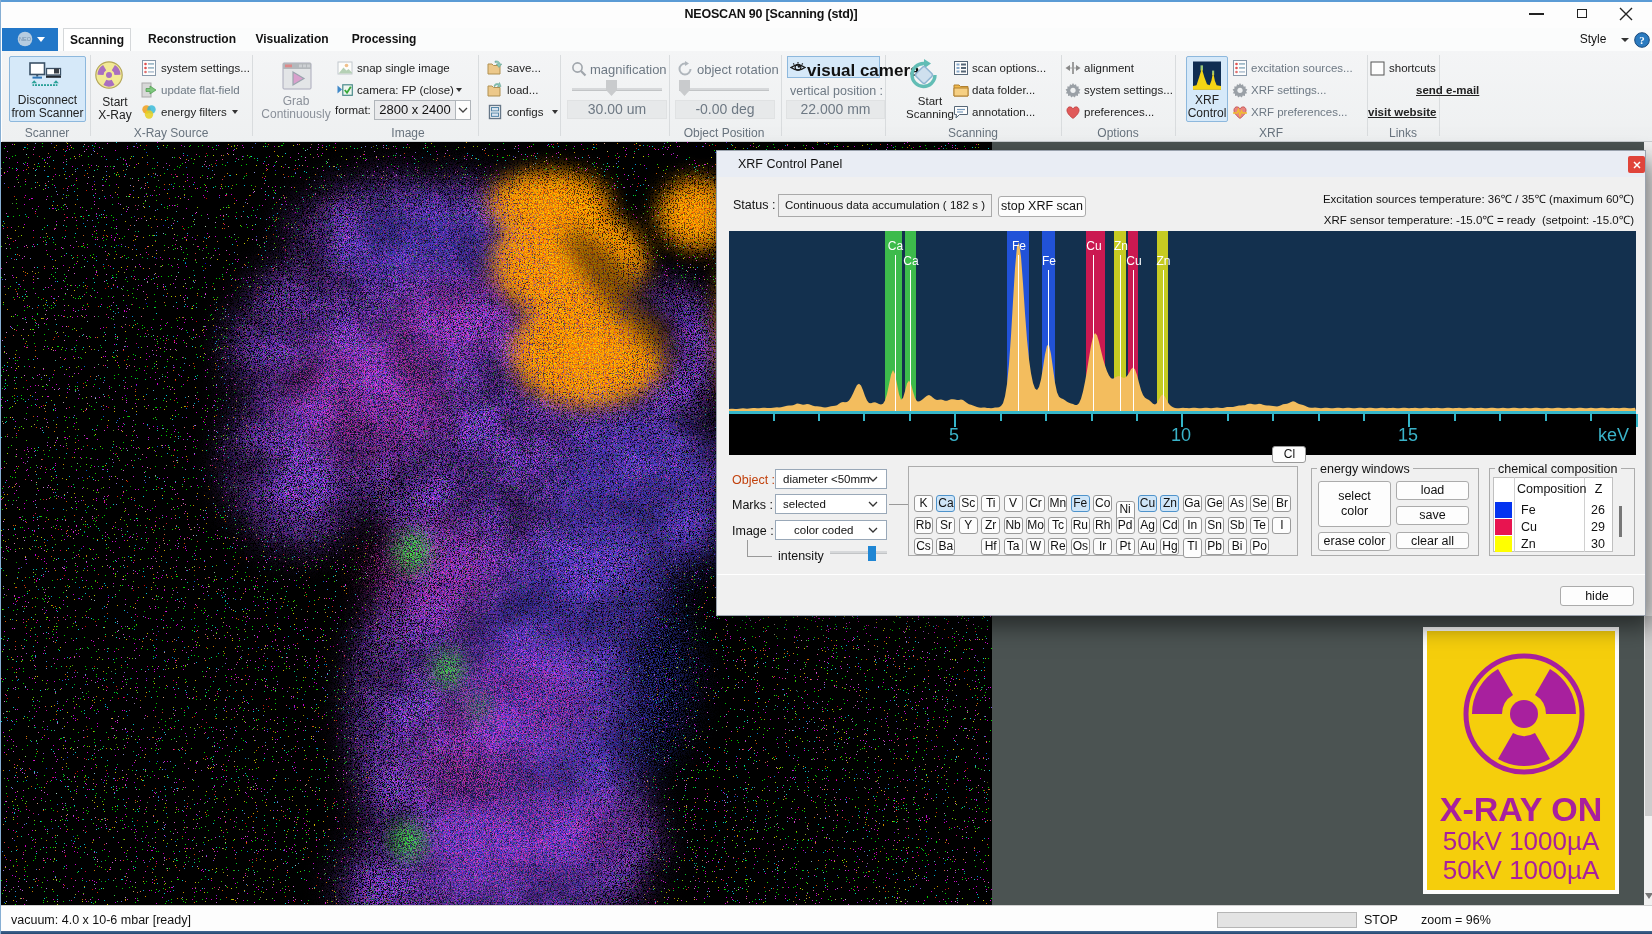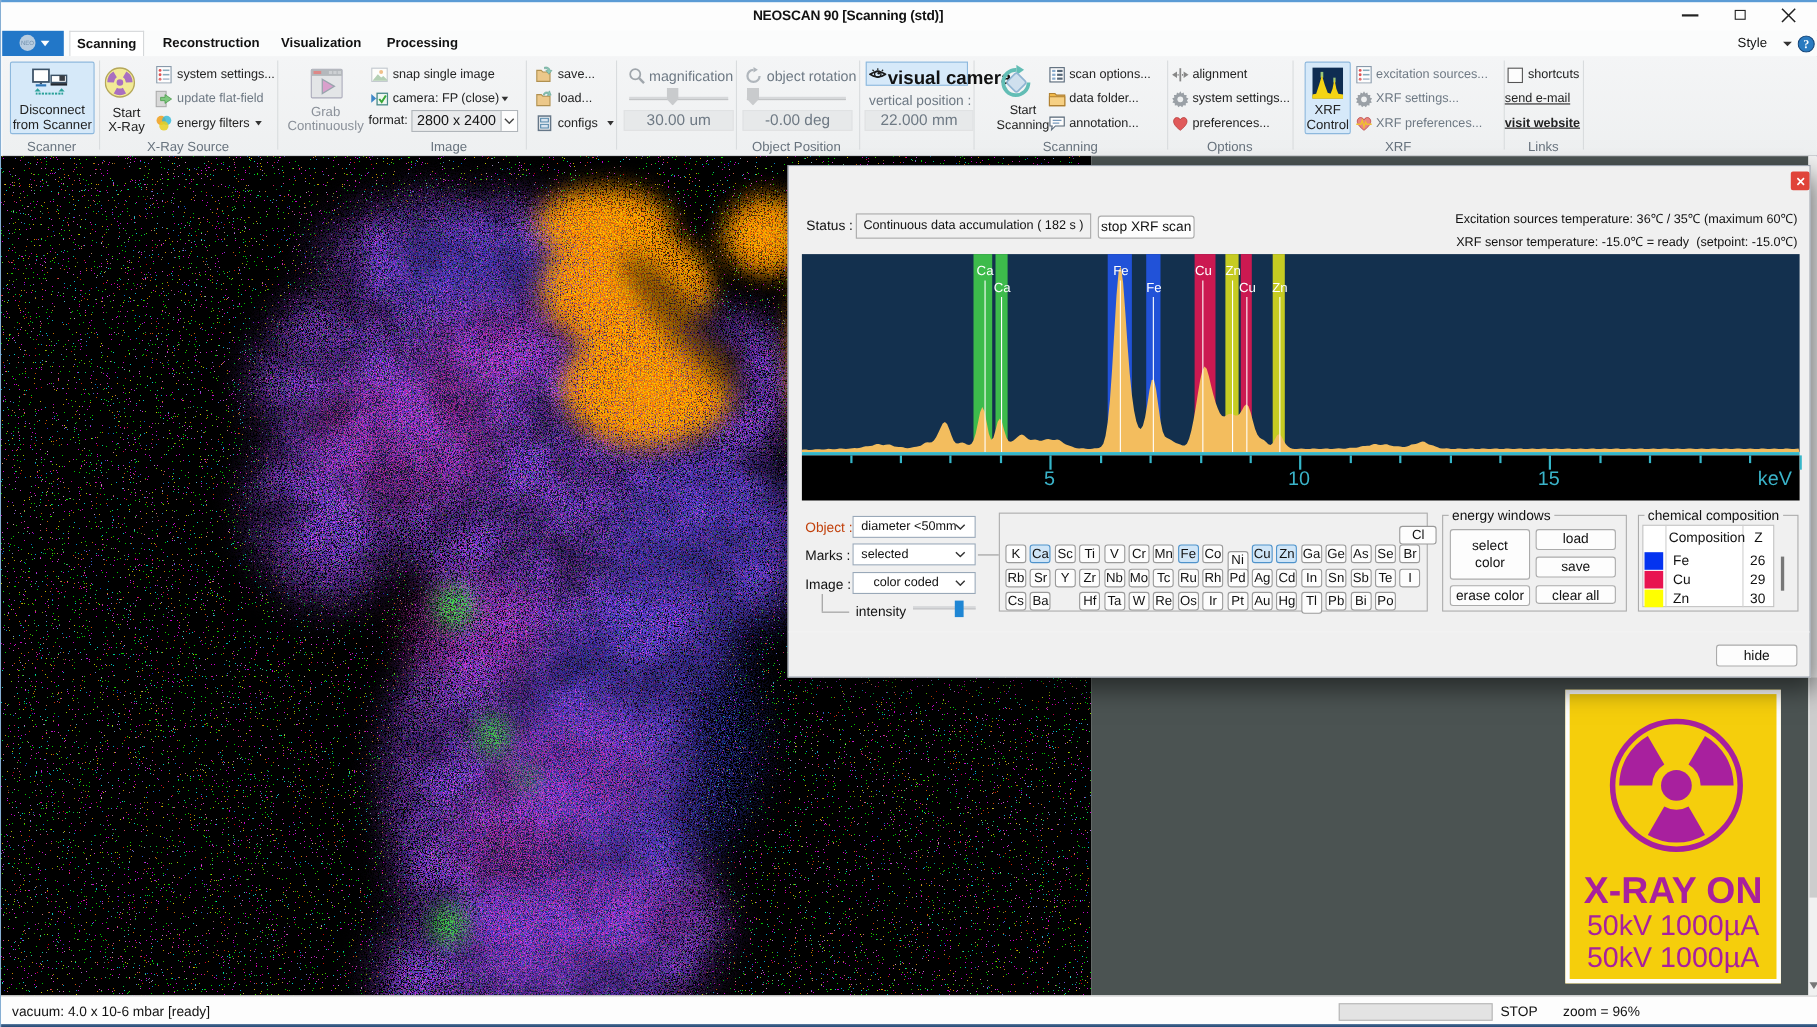--- a/index.html
+++ b/index.html
@@ -305,21 +305,21 @@
     <div class="srow gray" style="left:1250px;top:82px">XRF settings...</div>
     <svg class="icon" style="left:1231px;top:104px" width="16" height="16" viewBox="0 0 16 16">
       <path d="M8 14.5 C2 10 1 6.5 2.5 4.2 C4 2 7 2.6 8 5 C9 2.6 12 2 13.5 4.2 C15 6.5 14 10 8 14.5 Z" fill="#e8857f" stroke="#b03030" stroke-width=".6"></path>
       <path d="M1 9 L5 9 L6.5 5.5 L8 11.5 L9.5 7 L10.5 9 L15 9" stroke="#f0c030" stroke-width="1.3" fill="none"></path>
     </svg>
     <div class="srow gray" style="left:1250px;top:104px">XRF preferences...</div>
     <svg class="icon" style="left:1369px;top:61px" width="15" height="15" viewBox="0 0 15 15">
       <rect x="1" y="1" width="13" height="13" fill="#fdfdfd" stroke="#555"></rect>
     </svg>
     <div class="srow" style="left:1388px;top:60px">shortcuts</div>
-    <div class="srow" style="left:1367px;top:82px;font-weight:400"><u>send e-mail</u></div>
+    <div class="srow" style="left:1415px;top:82px;font-weight:700"><u>send e-mail</u></div>
     <div class="srow" style="left:1367px;top:104px;font-weight:700"><u>visit website</u></div>
     <div id="imgarea"><svg width="991" height="763" viewBox="0 0 991 763">
 <defs>
 <filter color-interpolation-filters="sRGB" id="fsparse" x="0" y="0" width="100%" height="100%">
   <feTurbulence type="fractalNoise" baseFrequency="0.9" numOctaves="2" seed="7" stitchTiles="stitch"></feTurbulence>
   <feColorMatrix type="saturate" values="6"></feColorMatrix>
   <feColorMatrix type="matrix" values="1.5 0 0 0 -0.08  0 1.5 0 0 -0.08  0 0 1.5 0 -0.08  0 0 0 1 0"></feColorMatrix>
   <feComponentTransfer>
               <feFuncA type="discrete" tableValues="0 0 0 0 0 0 0 0 0 0 0 0 0 0 0 0 0 0 0 0 0 0 0 0 0 0 0 0 0 1 1 1 1 1 1 1 1 1 1 1"></feFuncA>
             </feComponentTransfer>
@@ -511,20 +511,21 @@
           <circle cx="97" cy="83" r="14"></circle>
           <path d="M123.0 128.0 A52 52 0 0 1 71.0 128.0 L86.0 102.1 A22 22 0 0 0 108.0 102.1 Z"></path>
           <path d="M45.0 83.0 A52 52 0 0 1 71.0 38.0 L86.0 63.9 A22 22 0 0 0 75.0 83.0 Z"></path>
           <path d="M123.0 38.0 A52 52 0 0 1 149.0 83.0 L119.0 83.0 A22 22 0 0 0 108.0 63.9 Z"></path>
         </g>
 <text x="94" y="190" font-size="34" font-weight="bold" fill="#a8209e" text-anchor="middle" font-family="Liberation Sans">X-RAY ON</text>
 <text x="94" y="219" font-size="26" fill="#a8209e" text-anchor="middle" font-family="Liberation Sans">50kV 1000µA</text>
 <text x="94" y="248" font-size="26" fill="#a8209e" text-anchor="middle" font-family="Liberation Sans">50kV 1000µA</text>
 </svg></div>
     <div id="dlg">
+      <div id="dlgtitle">XRF Control Panel</div>
       <div class="abs" style="left:911px;top:5px;width:17px;height:17px;background:#e0443a;border-radius:2px"></div>
       <svg class="icon" style="left:915.5px;top:9.5px" width="8" height="8" viewBox="0 0 8 8">
         <path d="M1 1 L7 7 M7 1 L1 7" stroke="#fff" stroke-width="1.5"></path>
       </svg>
       <div class="abs" style="left:16px;top:47px;font-size:12.5px;color:#111">Status :</div>
       <div class="abs" style="left:61px;top:43px;width:214px;height:23px;border:1px solid #a9a9a9;font-size:11.5px;color:#111;text-align:center;line-height:21px;white-space:nowrap;overflow:hidden">Continuous data accumulation ( 182 s )</div>
       <div class="btn" style="left:281px;top:45px;width:88px;height:21px;line-height:19px">stop XRF scan</div>
       <div class="abs" style="right:11px;top:40px;font-size:11.5px;color:#111;text-align:right">Excitation sources temperature: 36℃ / 35℃ (maximum 60℃)</div>
       <div class="abs" style="right:11px;top:61px;font-size:11.5px;color:#111;text-align:right">XRF sensor temperature: -15.0℃ = ready&nbsp; (setpoint: -15.0℃)</div>
     </div>
@@ -597,21 +598,21 @@
     <svg class="icon" style="left:867px;top:527px" width="10" height="6" viewBox="0 0 10 6">
       <path d="M1 1 L5 5 L9 1" stroke="#333" stroke-width="1.3" fill="none"></path>
     </svg>
     <div class="abs" style="left:746px;top:540px;width:1px;height:16px;background:#999"></div>
     <div class="abs" style="left:746px;top:556px;width:25px;height:1px;background:#999"></div>
     <div class="abs" style="left:888px;top:504px;width:19px;height:1px;background:#999"></div>
     <div class="abs" style="left:777px;top:549px;font-size:12.5px;color:#111">intensity</div>
     <div class="slider" style="left:829px;top:551px;width:57px"></div>
     <div class="abs" style="left:867px;top:546px;width:8px;height:15px;background:#1f86d4"></div>
     <div class="grpbox" style="left:907px;top:466px;width:390px;height:90px"></div>
-    <div class="pcell" style="left:1271.4px;top:478px;width:34px;height:17px">Cl</div>
+    <div class="pcell" style="left:1271.4px;top:446px;width:34px;height:17px">Cl</div>
 <div class="pcell" style="left:913.0px;top:495.0px;width:19px;height:17px">K</div>
 <div class="pcell sel" style="left:935.4px;top:495.0px;width:19px;height:17px">Ca</div>
 <div class="pcell" style="left:957.8px;top:495.0px;width:19px;height:17px">Sc</div>
 <div class="pcell" style="left:980.2px;top:495.0px;width:19px;height:17px">Ti</div>
 <div class="pcell" style="left:1002.6px;top:495.0px;width:19px;height:17px">V</div>
 <div class="pcell" style="left:1025.0px;top:495.0px;width:19px;height:17px">Cr</div>
 <div class="pcell" style="left:1047.4px;top:495.0px;width:19px;height:17px">Mn</div>
 <div class="pcell sel" style="left:1069.8px;top:495.0px;width:19px;height:17px">Fe</div>
 <div class="pcell" style="left:1092.2px;top:495.0px;width:19px;height:17px">Co</div>
 <div class="pcell" style="left:1114.6px;top:501px;width:19px;height:31px">Ni</div>

